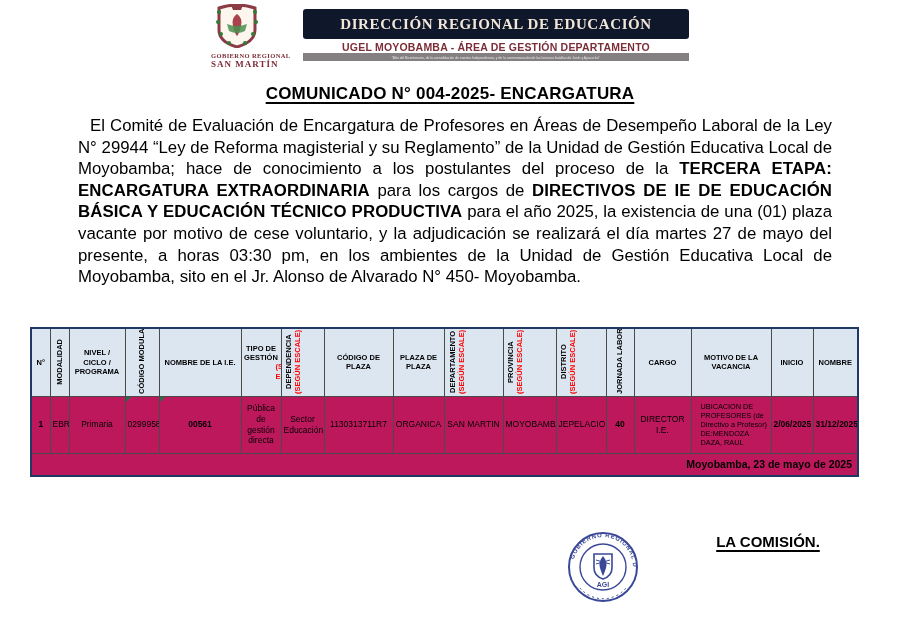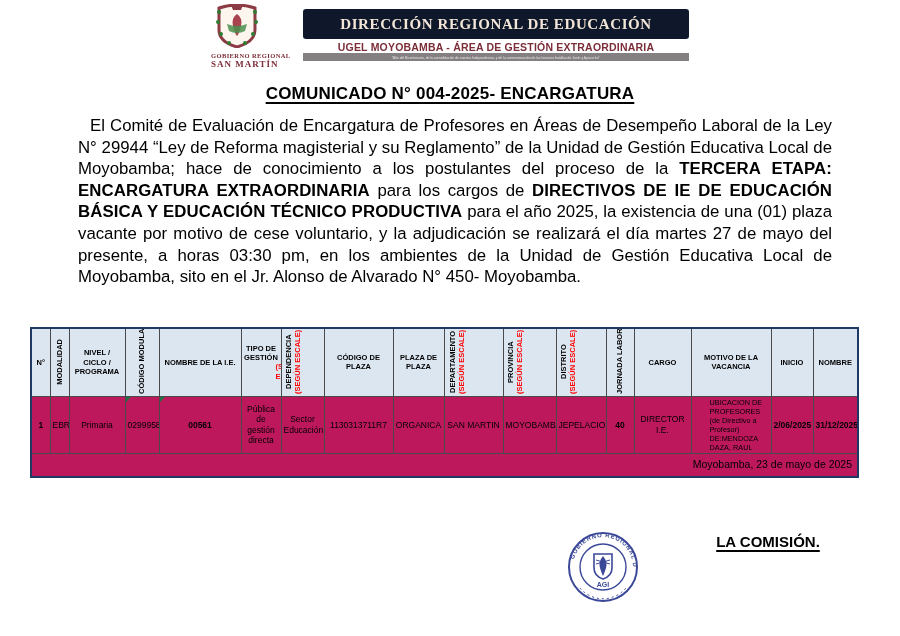--- a/index.html
+++ b/index.html
@@ -66,28 +66,28 @@
   tr.date-row { height:23px; }
   .red { color:#FF0000;margin-left:32px; }
   .hh { display:block; }
   .vh {
     writing-mode:vertical-rl; transform:rotate(180deg);
     margin:0 auto; line-height:1.25; white-space:nowrap; font-size:7.5px; font-weight:bold;
     max-height:64px;
   }
   .vh .vline { display:block; }
   td.bold { font-weight:bold; }
-  td.left-small { text-align:left; font-size:7.3px; padding-left:18px; vertical-align:middle; }
+  td.left-small { text-align:left; font-size:7.3px; padding-left:9px; vertical-align:middle; }
   td.cell-rel { position:relative; }
   .tri {
     position:absolute; left:0; top:0; width:0; height:0;
     border-top:5px solid #217346; border-right:5px solid transparent;
   }
   td.date-cell {
-    text-align:right; font-weight:normal; font-size:10.5px; padding-right:5px;
+    text-align:right; font-weight:bold; font-size:10.5px; padding-right:5px;
   }
 
   
   .seal { position:absolute; left:566px; top:530px; width:74px; height:74px; opacity:0.92; }
   .commission {
     position:absolute; left:703px; top:533px; width:130px; text-align:center;
     font-size:15px; font-weight:bold;
     text-decoration:underline; text-decoration-thickness:2px; text-underline-offset:3px;
   }
 </style>
@@ -113,21 +113,21 @@
     </svg>
     <div class="logo-org">
       <span class="l1">GOBIERNO REGIONAL</span>
       <span class="l2">SAN MARTÍN</span>
     </div>
   </div>
 
   <div class="banner">
     <span class="banner-title">DIRECCIÓN REGIONAL DE EDUCACIÓN</span>
   </div>
-  <div class="banner-sub">UGEL MOYOBAMBA - ÁREA DE GESTIÓN EXTRAORDINARIA</div>
+  <div class="banner-sub">UGEL MOYOBAMBA - ÁREA DE GESTIÓN DEPARTAMENTO</div>
   <div class="slogan-bar">
     <span class="slogan-text">“Año del Bicentenario, de la consolidación de nuestra Independencia, y de la conmemoración de las heroicas batallas de Junín y Ayacucho”</span>
   </div>
 
   <div class="doc-title">COMUNICADO N° 004-2025- ENCARGATURA</div>
 
   <div class="body-par"><span>El Comité de Evaluación de Encargatura de Profesores en Áreas de Desempeño Laboral de la Ley N° 29944 “Ley de Reforma magisterial y su Reglamento” de la Unidad de Gestión Educativa Local de Moyobamba; hace de conocimiento a los postulantes del proceso de la </span><b>TERCERA ETAPA: ENCARGATURA EXTRAORDINARIA</b><span> para los cargos de </span><b>DIRECTIVOS DE IE DE EDUCACIÓN BÁSICA Y EDUCACIÓN TÉCNICO PRODUCTIVA</b><span> para el año 2025, la existencia de una (01) plaza vacante por motivo de cese voluntario, y la adjudicación se realizará el día martes 27 de mayo del presente, a horas 03:30 pm, en los ambientes de la Unidad de Gestión Educativa Local de Moyobamba, sito en el Jr. Alonso de Alvarado N° 450- Moyobamba.</span></div>
 
   <table class="plaza-table">
     <colgroup>

